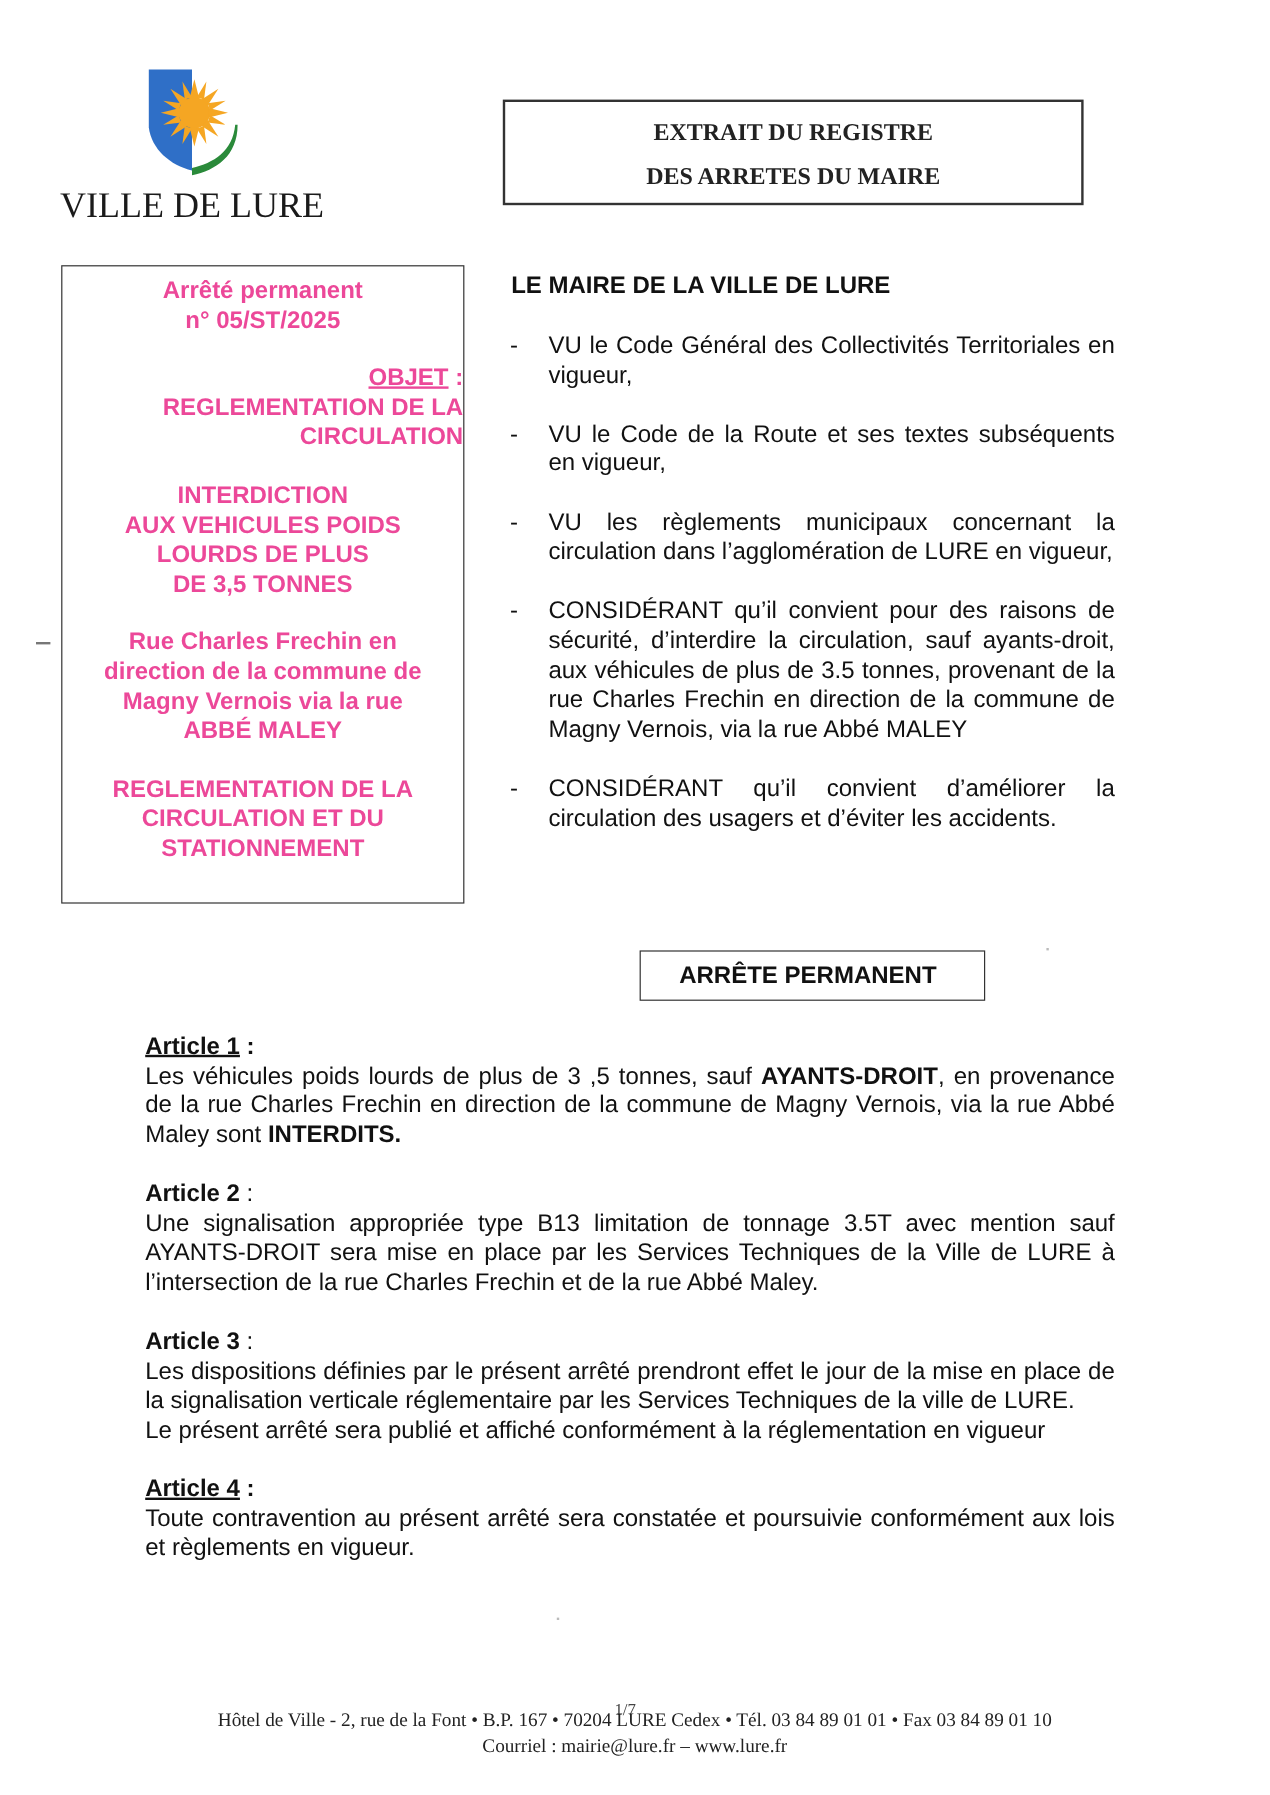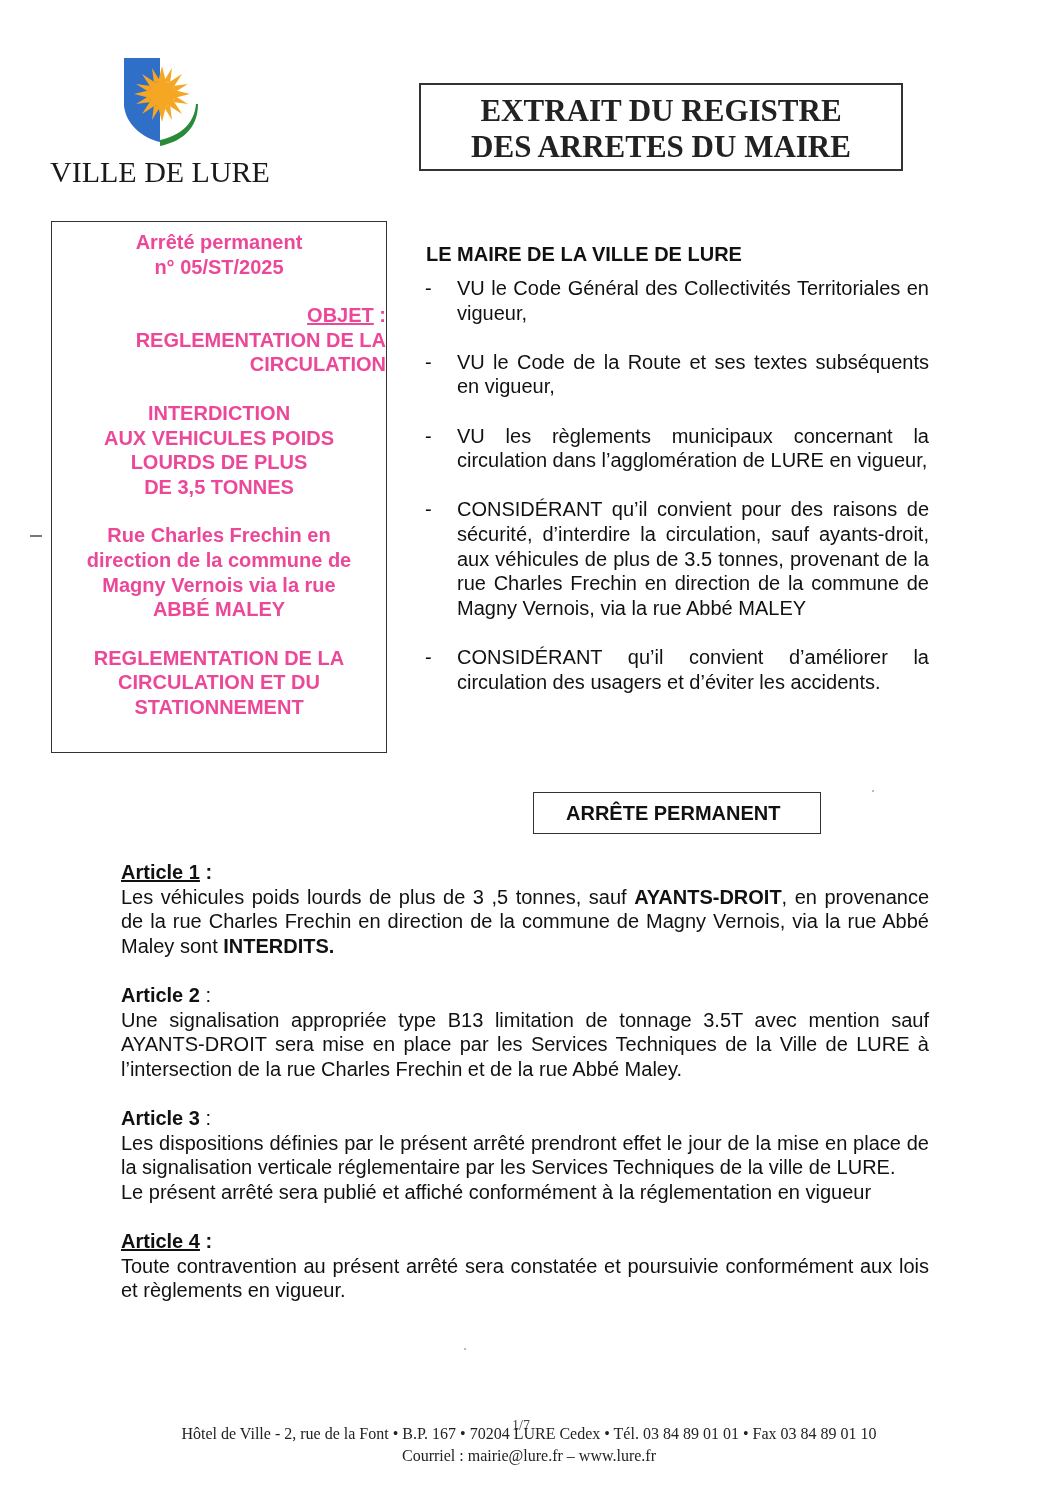--- a/index.html
+++ b/index.html
@@ -4,35 +4,35 @@
 <style>
   html, body { margin: 0; padding: 0; background: #ffffff; }
   body { width: 1058px; height: 1496px; position: relative; overflow: hidden; color: #111; font-family: "Liberation Sans", sans-serif; }
   .abs { position: absolute; }
 
   
   .logo-svg { left: 118px; top: 54px; width: 86px; height: 96px; }
   .city-name { left: 50px; top: 155px; font-family: "Liberation Serif", serif; font-size: 30px; letter-spacing: 0px; color: #1a1a1a; white-space: nowrap; }
 
   
-  .register-box { left: 419px; top: 83px; width: 484px; height: 88px; border: 2px solid #333; box-sizing: border-box; text-align: center; font-family: "Liberation Serif", serif; font-weight: bold; font-size: 31px; line-height: 36px; padding-top: 8px; color: #222; }
+  .register-box { left: 419px; top: 83px; width: 484px; height: 88px; border: 2px solid #333; box-sizing: border-box; text-align: center; font-family: "Liberation Serif", serif; font-weight: bold; font-size: 20px; line-height: 36px; padding-top: 8px; color: #222; }
 
   
   .summary-box { left: 51px; top: 221px; width: 336px; height: 532px; border: 1.5px solid #333; box-sizing: border-box; text-align: center; font-weight: bold; font-size: 20px; line-height: 24.6px; color: #ec4899; }
   .summary-box .blk { margin: 0; }
   .blk-num { padding-top: 8px; }
   .blk-obj { margin-top: 24px !important; text-align: right; }
   .blk-obj .u { text-decoration: underline; }
   .blk-int { margin-top: 24px !important; }
   .blk-rue { margin-top: 24px !important; }
   .blk-reg { margin-top: 24px !important; }
   .side-dash { left: 30px; top: 535px; width: 12px; height: 2px; background: #777; }
 
   
-  .mayor-title { left: 426px; top: 243px; font-weight: bold; font-size: 20px; white-space: nowrap; }
+  .mayor-title { left: 426px; top: 227px; font-weight: bold; font-size: 20px; white-space: nowrap; }
   .preamble { left: 425px; top: 276px; width: 504px; font-size: 20px; line-height: 24.6px; }
   .preamble .item { position: relative; padding-left: 32px; text-align: justify; margin-bottom: 24.6px; }
   .preamble .item .dash { position: absolute; left: 0; top: 0; width: 10px; }
 
   
   .perm-box { left: 533px; top: 792px; width: 288px; height: 42px; border: 1.5px solid #333; box-sizing: border-box; font-weight: bold; font-size: 20px; line-height: 40px; padding-left: 32px; }
 
   
   .articles { left: 121px; top: 860px; width: 808px; font-size: 20px; line-height: 24.6px; }
   .article { margin-bottom: 24.6px; }

